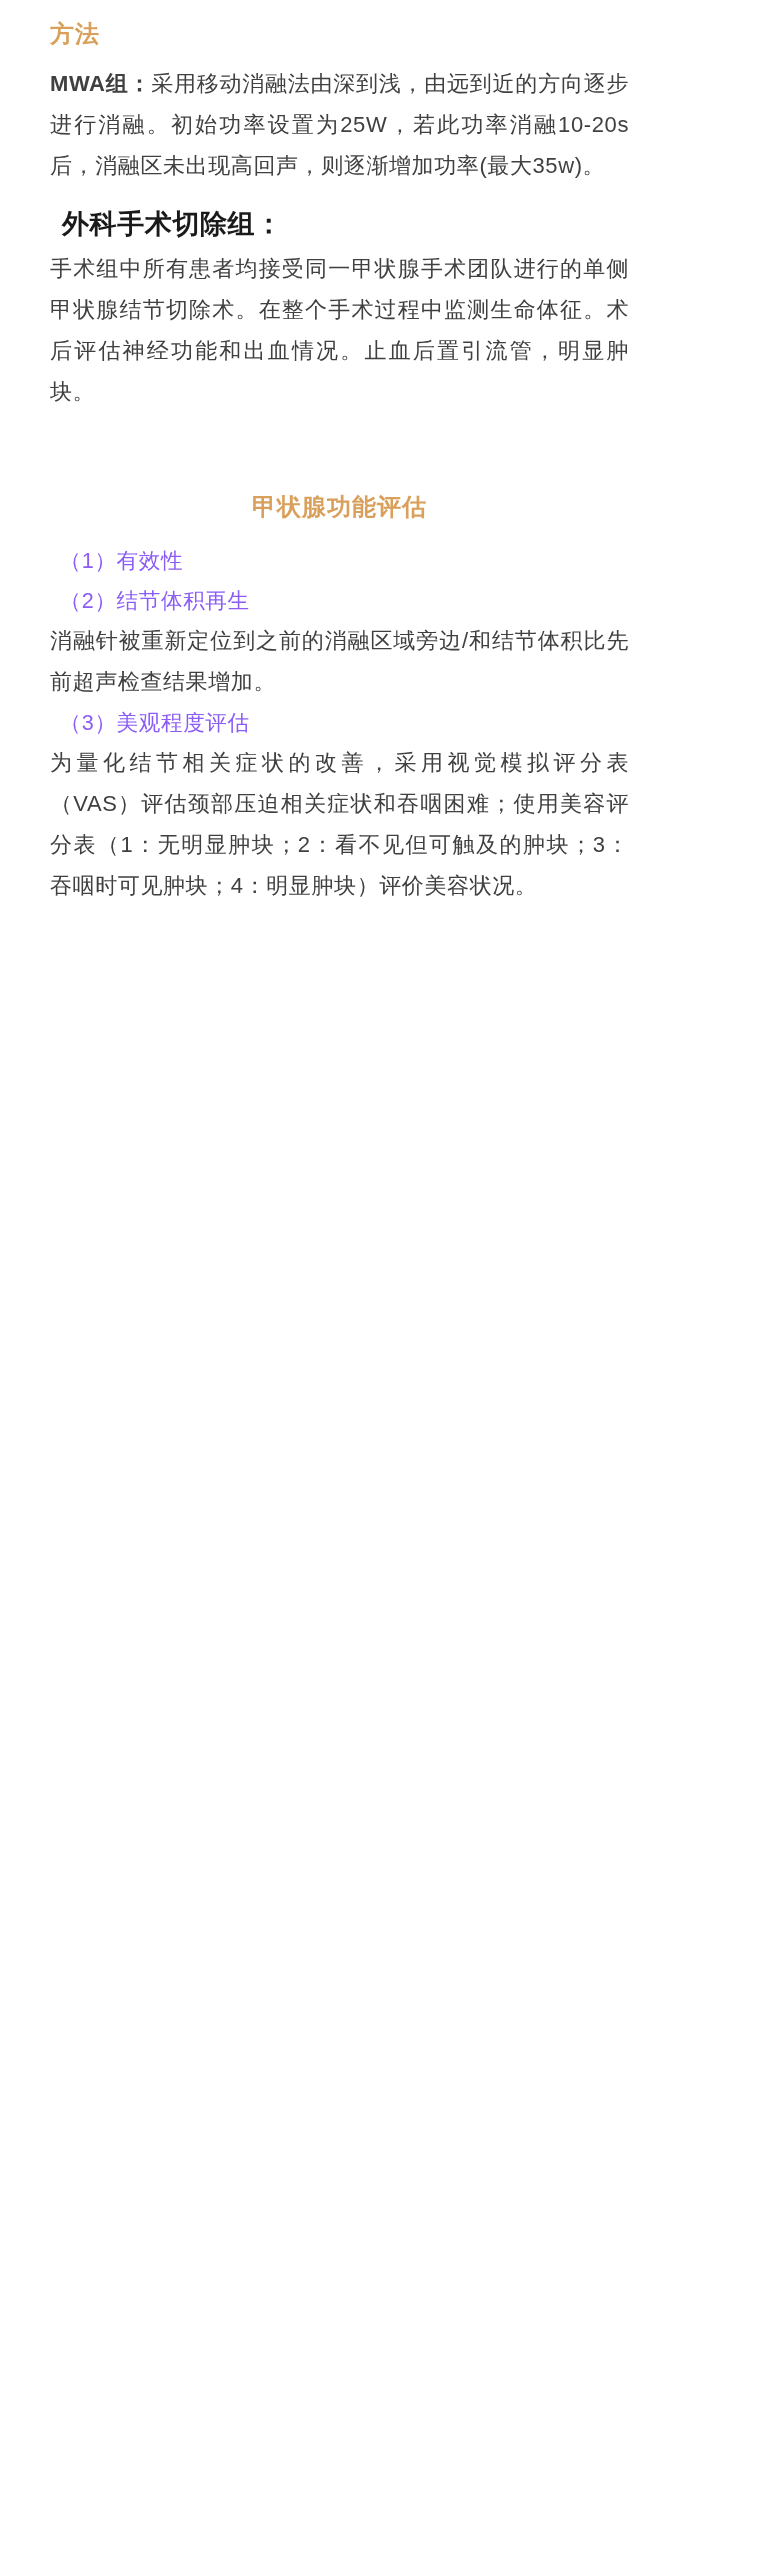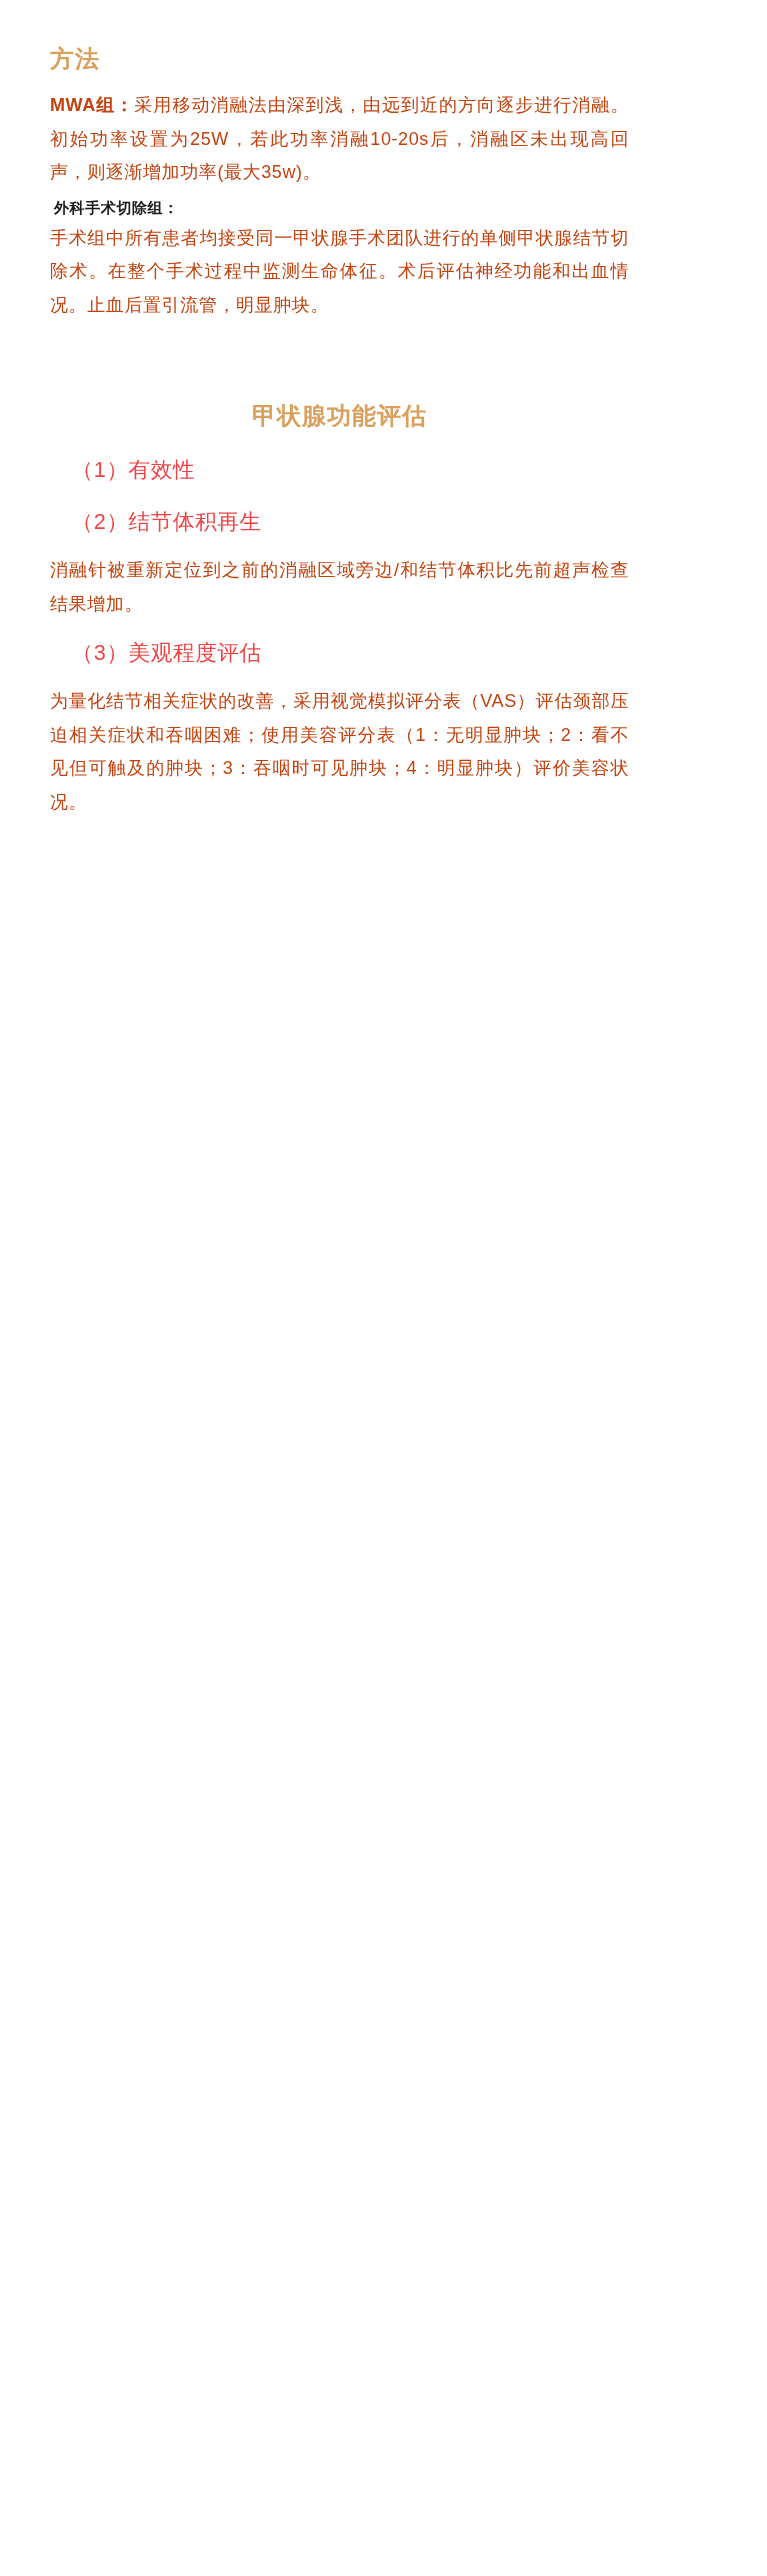--- a/index.html
+++ b/index.html
@@ -9,62 +9,62 @@
   }
   body {
     width: 767px;
     min-height: 2576px;
     font-family: "Liberation Sans", sans-serif;
     color: #262626;
   }
   .page {
     width: 679px;
     box-sizing: border-box;
-    padding: 27px 50px 38px 50px;
+    padding: 2px 50px 38px 50px;
   }
   .section-heading {
     font-size: 24px;
     font-weight: bold;
     color: #d9a05b;
     letter-spacing: 1px;
     margin: 15.3px 0 13.4px 0;
     line-height: 1.4;
   }
   .section-heading.second {
     margin-top: 77px;
     margin-bottom: 17.3px;
     text-align: center;
   }
   .para {
-    font-size: 18px;
+    font-size: 22px;
     line-height: 1.86;
     letter-spacing: 0.6px;
     margin: 0 0 1.9px 0;
     text-align: justify;
     text-justify: inter-ideograph;
-    color: #c2410c;
+    color: #404040;
   }
   .bold-label {
     font-weight: bold;
   }
   .para-bold {
-    font-size: 15px;
+    font-size: 27px;
     line-height: 1.86;
     letter-spacing: 0.6px;
     font-weight: bold;
-    margin: 4px;
+    margin: 12px;
     color: #1a1a1a;
   }
   .list-item-title {
     font-size: 21.6px;
     line-height: 1.86;
     letter-spacing: 0.6px;
-    margin: 12px;
+    margin: 0;
     padding-left: 9.6px;
-    color: #ef4444;
+    color: #8b5cf6;
   }
   .block {
     margin-bottom: 0;
   }
 </style>
 </head>
 <body>
 
 <div class="page">
 

